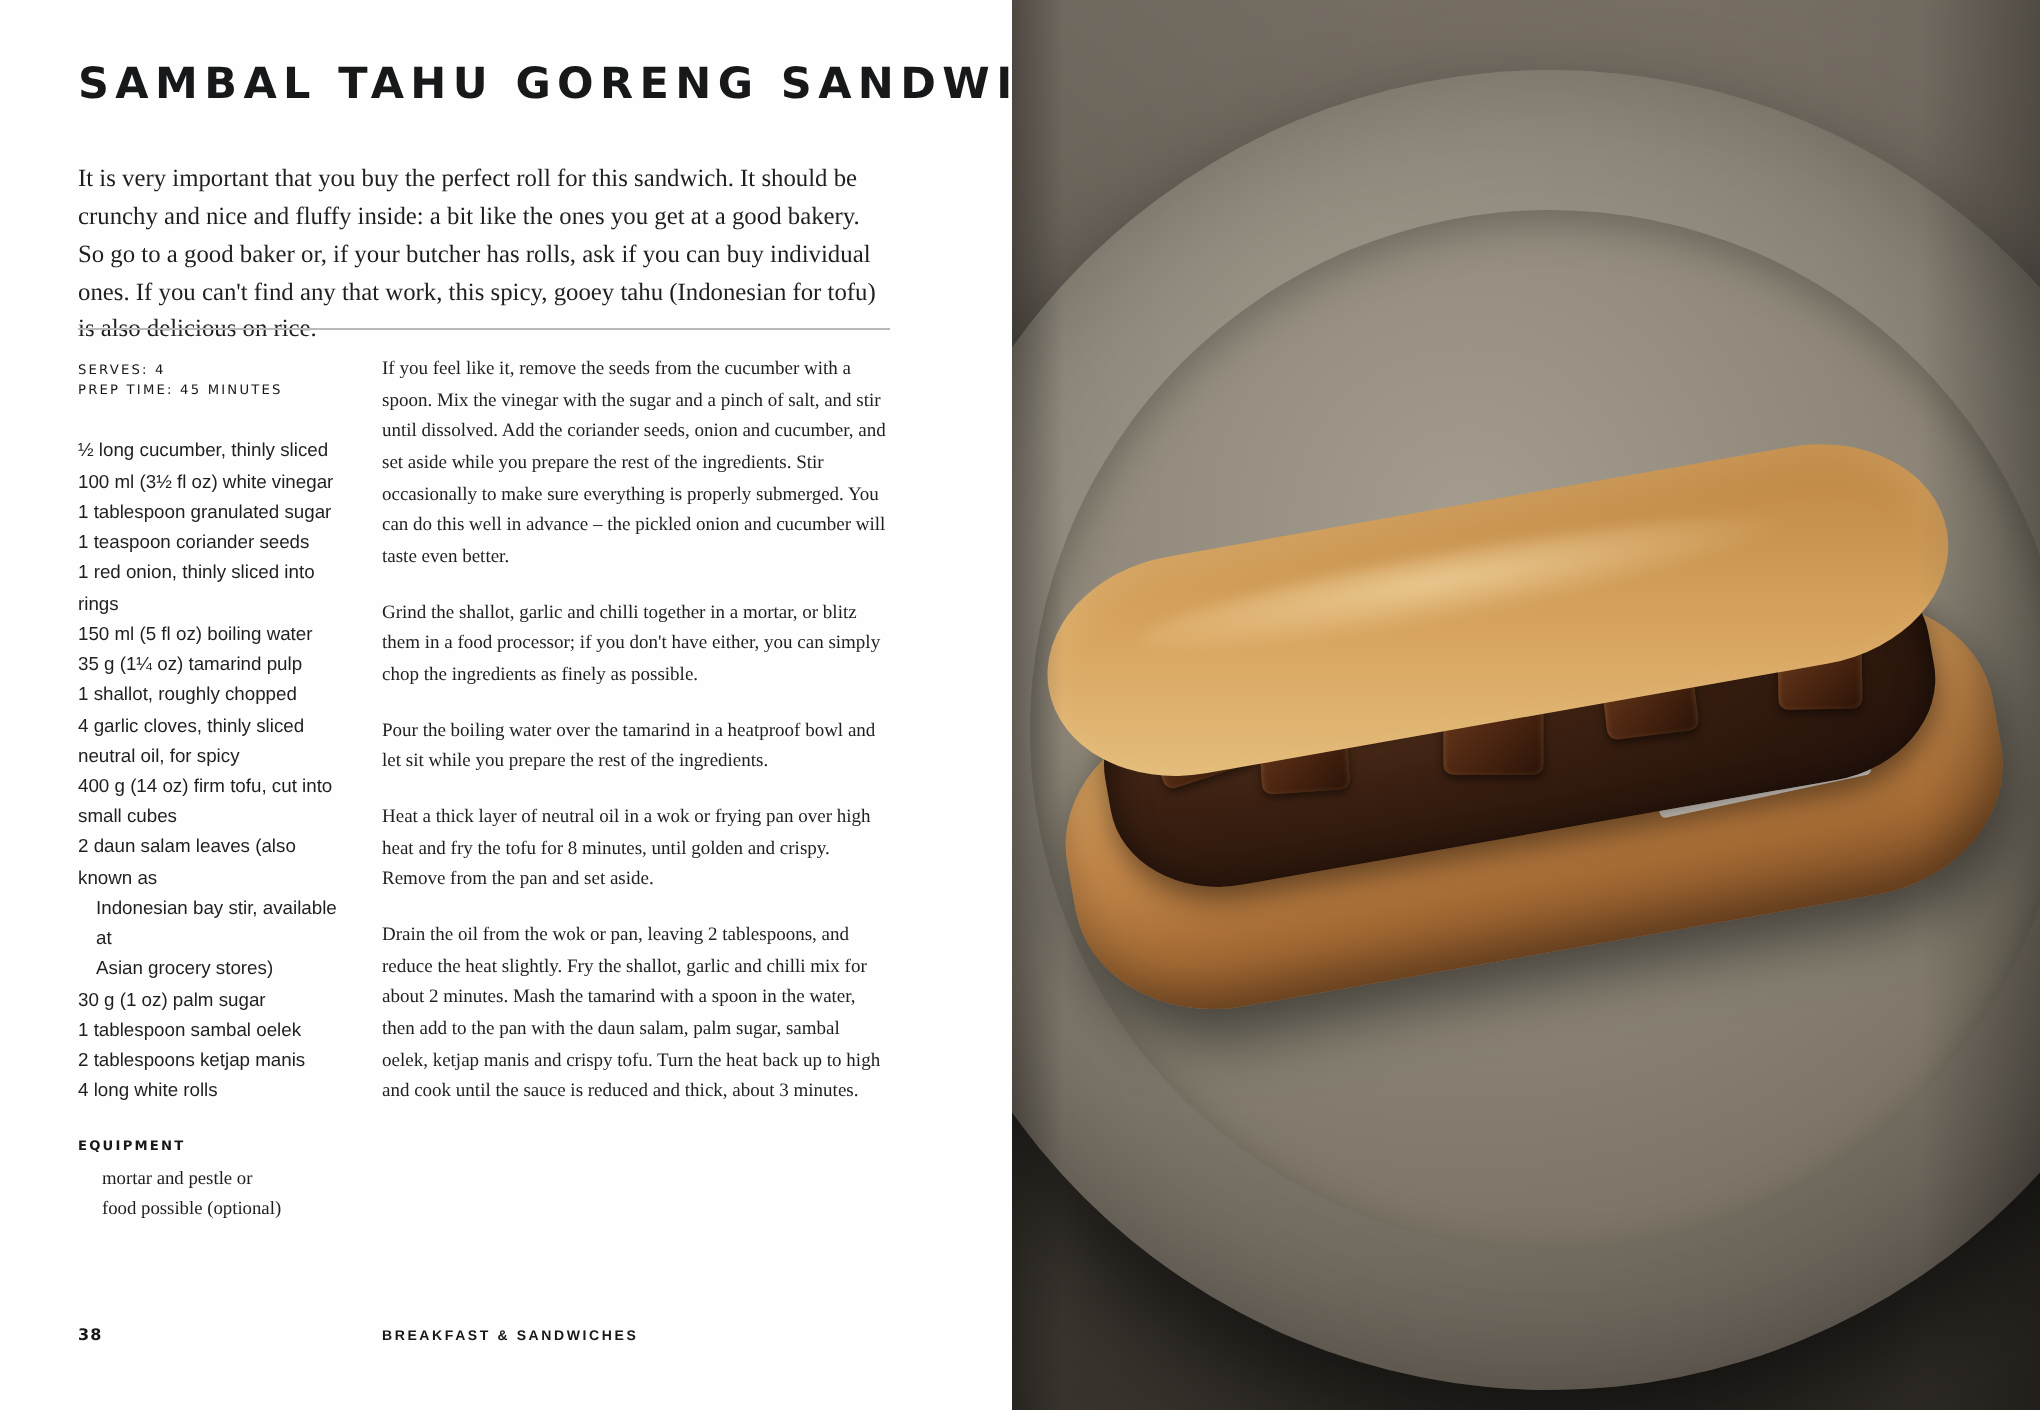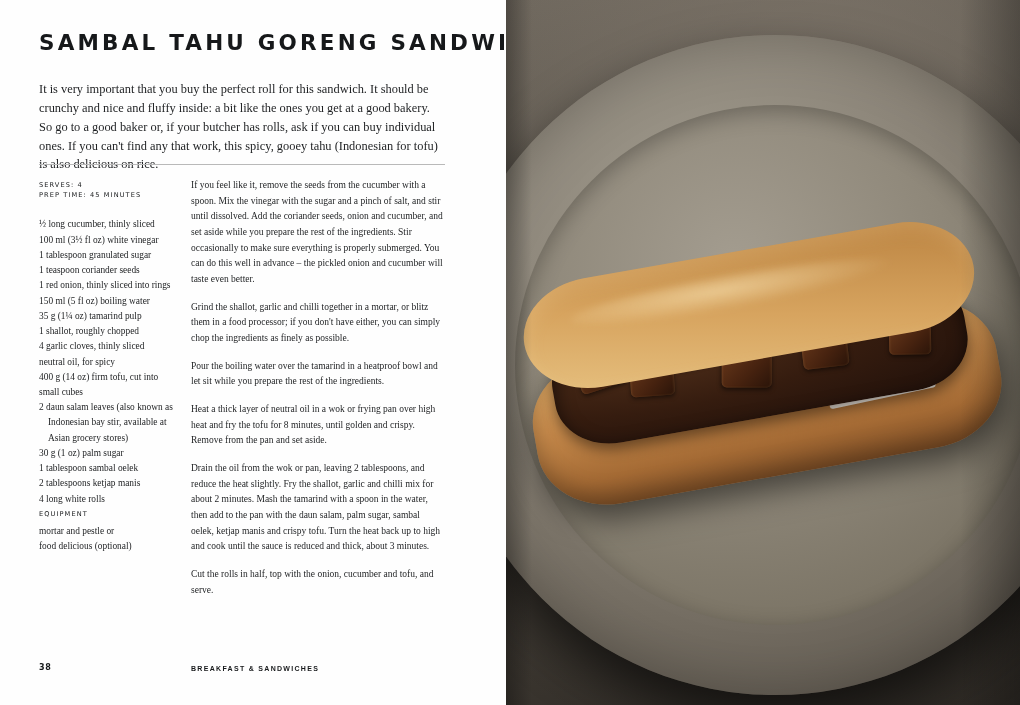--- a/index.html
+++ b/index.html
@@ -69,47 +69,48 @@
     letter-spacing: 1.1px;
     color: #16181a;
     line-height: 1.55;
     text-transform: uppercase;
   }
   .ing-list {
     margin-top: 17px;
     list-style: none;
   }
   .ing-list li {
-    font-family: Liberation Serif, serif;
+    font-family: Liberation Sans, sans-serif;
     font-size: 9.4px;
     line-height: 1.62;
     color: #1d1f21;
   }
   .ing-list li .sub {
     display: block;
     padding-left: 9px;
   }
   .equip-head {
-    margin-top: 3px;
+    margin-top: 16px;
     font-family: "DejaVu Sans", sans-serif;
     font-size: 6.6px;
-    font-weight: 400;
+    font-weight: 700;
     letter-spacing: 1.1px;
     color: #16181a;
     text-transform: uppercase;
   }
   .equip-list {
     margin-top: 6px;
     list-style: none;
   }
   .equip-list li {
     font-family: "Liberation Serif", serif;
     font-size: 9.4px;
     line-height: 1.62;
     color: #1d1f21;
+    margin-left: 12px;
   }
 
   
   .col-right {
     position: absolute;
     left: 191px;
     top: 178px;
     width: 254px;
   }
   .col-right p {
@@ -307,31 +308,30 @@
         </li>
         <li>30 g (1 oz) palm sugar</li>
         <li>1 tablespoon sambal oelek</li>
         <li>2 tablespoons ketjap manis</li>
         <li>4 long white rolls</li>
       </ul>
 
       <div class="equip-head">EQUIPMENT</div>
       <ul class="equip-list">
         <li>mortar and pestle or</li>
-        <li>food delicious (optional)</li>
+        <li>food possible (optional)</li>
       </ul>
     </div>
 
     <div class="col-right">
       <p>If you feel like it, remove the seeds from the cucumber with a spoon. Mix the vinegar with the sugar and a pinch of salt, and stir until dissolved. Add the coriander seeds, onion and cucumber, and set aside while you prepare the rest of the ingredients. Stir occasionally to make sure everything is properly submerged. You can do this well in advance – the pickled onion and cucumber will taste even better.</p>
       <p>Grind the shallot, garlic and chilli together in a mortar, or blitz them in a food processor; if you don't have either, you can simply chop the ingredients as finely as possible.</p>
       <p>Pour the boiling water over the tamarind in a heatproof bowl and let sit while you prepare the rest of the ingredients.</p>
       <p>Heat a thick layer of neutral oil in a wok or frying pan over high heat and fry the tofu for 8 minutes, until golden and crispy. Remove from the pan and set aside.</p>
       <p>Drain the oil from the wok or pan, leaving 2 tablespoons, and reduce the heat slightly. Fry the shallot, garlic and chilli mix for about 2 minutes. Mash the tamarind with a spoon in the water, then add to the pan with the daun salam, palm sugar, sambal oelek, ketjap manis and crispy tofu. Turn the heat back up to high and cook until the sauce is reduced and thick, about 3 minutes.</p>
-      <p>Cut the rolls in half, top with the onion, cucumber and tofu, and serve.</p>
     </div>
 
     <div class="folio">38</div>
     <div class="running-head">BREAKFAST &amp; SANDWICHES</div>
   </div>
 
   <div class="right-page">
     <div class="photo">
       <div class="table-shadow"></div>
       <div class="plate">

